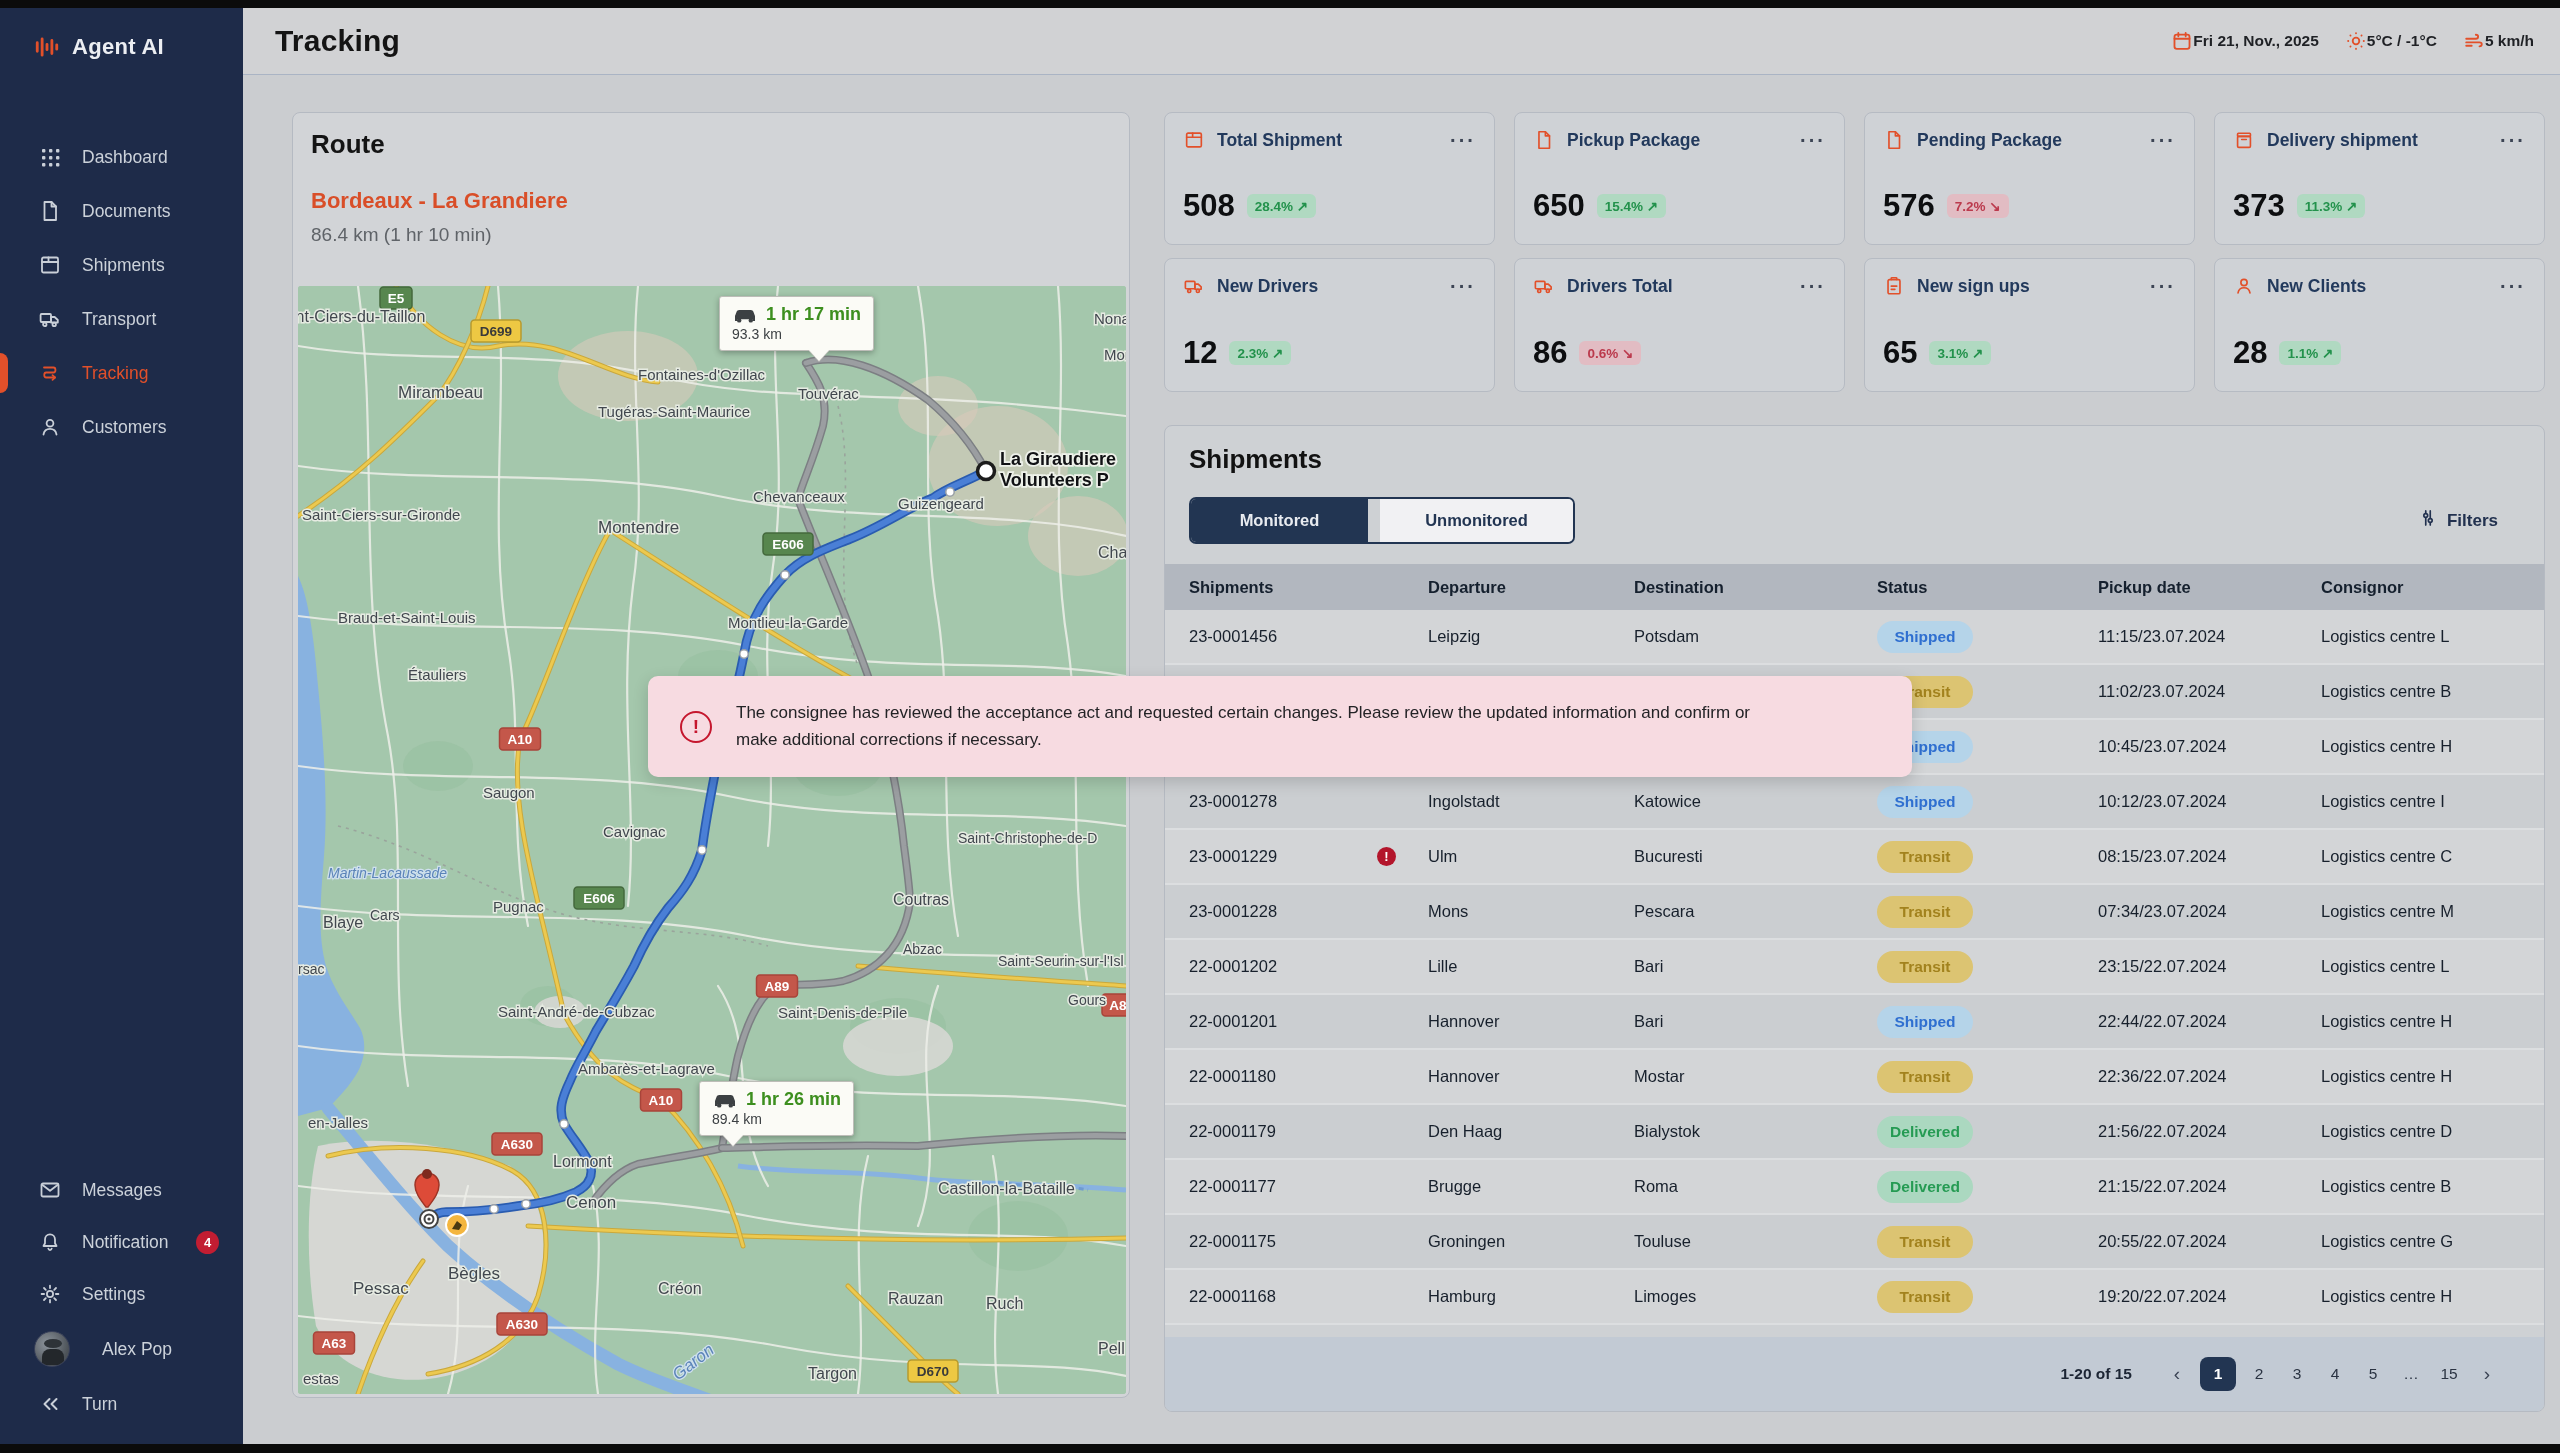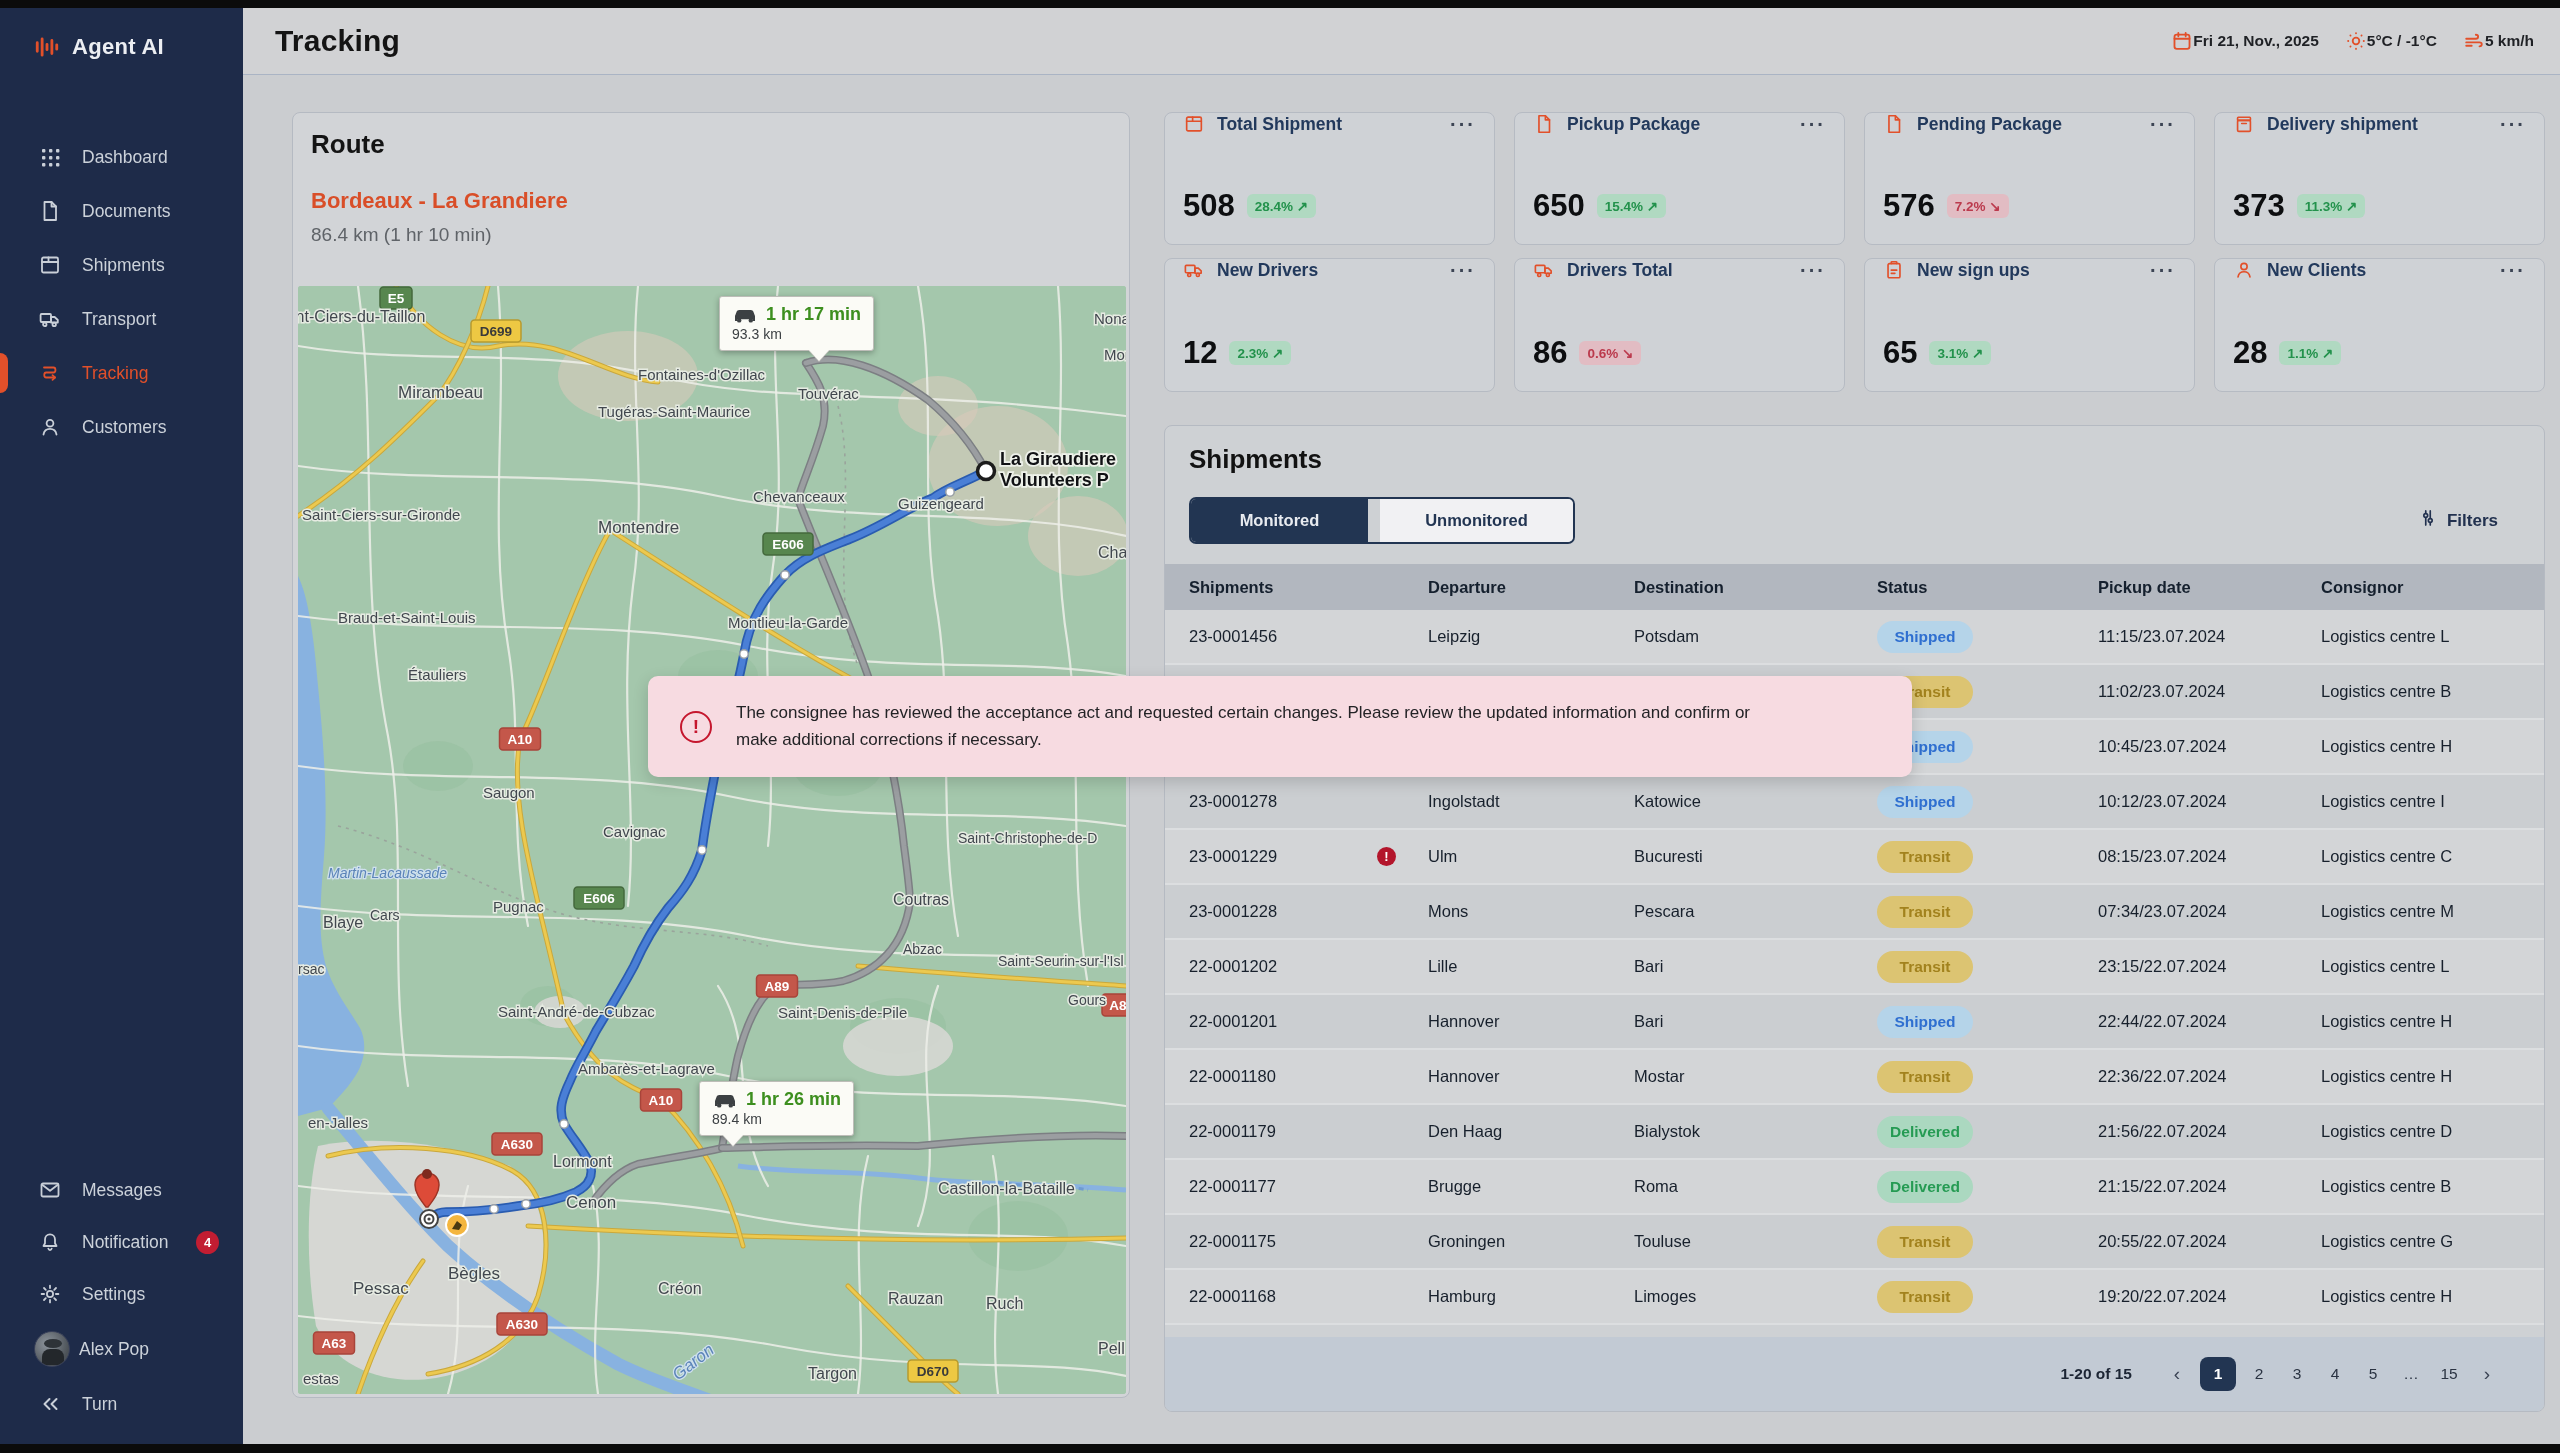--- a/index.html
+++ b/index.html
@@ -16,21 +16,21 @@
   .logo .word{font-size:22px;font-weight:700;color:#eceef2;letter-spacing:.3px;}
   .nav{position:absolute;top:122px;left:0;right:0;}
   .nav-item{position:relative;display:flex;align-items:center;gap:20px;height:54px;padding-left:38px;cursor:pointer;font-size:17.5px;color:#ccd2da;}
   .nav-item .ic{display:flex;width:24px;color:#c9cfd8;}
   .nav-item.active{color:#e2502a;}
   .nav-item.active .ic{color:#e2502a;}
   .nav-item.active::before{content:"";position:absolute;left:-8px;top:7px;width:16px;height:40px;border-radius:8px;background:#e2502a;}
   .nav-bottom{position:absolute;bottom:14px;left:0;right:0;}
   .nav-bottom .nav-item{height:52px;}
   .badge-dot{position:absolute;right:24px;top:15px;width:23px;height:23px;border-radius:50%;background:#c21d32;color:#fff;font-size:13px;font-weight:700;display:flex;align-items:center;justify-content:center;}
-  .user-row{display:flex;align-items:center;gap:9px;height:58px;padding-left:34px;cursor:pointer;font-size:17.5px;}
+  .user-row{display:flex;align-items:center;gap:32px;height:58px;padding-left:34px;cursor:pointer;font-size:17.5px;}
   .avatar{width:36px;height:36px;border-radius:50%;background:radial-gradient(circle at 35% 35%,#8d949c,#4c5258 70%);border:1px solid #39415a;position:relative;overflow:hidden;}
   .avatar::after{content:"";position:absolute;left:9px;top:7px;width:18px;height:9px;border-radius:50%;background:#2e3338;}
   .avatar::before{content:"";position:absolute;left:7px;top:17px;width:22px;height:16px;border-radius:8px 8px 0 0;background:#23272b;}
 
   
   .header{position:absolute;left:243px;right:0;top:8px;height:67px;background:#d1d2d4;border-bottom:1px solid #aab4c4;display:flex;align-items:center;z-index:4;}
   .header h1{margin:0 0 0 32px;font-size:30px;font-weight:800;color:#141414;letter-spacing:.2px;}
   .header .spacer{flex:1;}
   .meta{display:flex;align-items:center;margin-right:26px;font-size:15.5px;color:#1f2125;font-weight:600;}
   .meta .ic{color:#e2502a;display:flex;}
@@ -45,21 +45,21 @@
   .mapwrap svg{display:block;}
 
   .tooltip{position:absolute;background:#fbfbf6;border:1px solid #bdbdb8;border-radius:3px;box-shadow:0 2px 6px rgba(0,0,0,.3);padding:7px 12px 8px 12px;z-index:6;min-width:148px;}
   .tooltip .row1{display:flex;align-items:center;gap:8px;}
   .tooltip .time{color:#3d8f1f;font-weight:700;font-size:18px;white-space:nowrap;}
   .tooltip .dist{font-size:14px;color:#3c4043;margin-top:1px;}
   .tooltip .ptr{position:absolute;bottom:-11px;width:0;height:0;border-left:11px solid transparent;border-right:11px solid transparent;border-top:12px solid #fbfbf6;filter:drop-shadow(0 1px 0 #bdbdb8);}
 
   
   .stats{position:absolute;left:1164px;top:112px;width:1381px;display:grid;grid-template-columns:repeat(4,1fr);grid-template-rows:133px 134px;gap:13px 19px;z-index:3;}
-  .stat{background:#cfd2d6;border:1px solid #b6bbc3;border-radius:8px;padding:0 18px;position:relative;}
+  .stat{background:#cfd2d6;border:1px solid #b6bbc3;border-radius:8px;padding:16px 18px;position:relative;}
   .stat .top{display:flex;align-items:center;gap:12px;}
   .stat .ic{color:#e2502a;display:flex;}
   .stat .label{font-size:17.5px;font-weight:700;color:#22395c;}
   .stat .dots{margin-left:auto;color:#3c4454;font-size:20px;font-weight:800;letter-spacing:2px;cursor:pointer;line-height:10px;}
   .stat .valrow{position:absolute;left:18px;bottom:20px;display:flex;align-items:center;gap:12px;}
   .stat .value{font-size:31px;font-weight:800;color:#0d0e10;}
   .delta{font-size:13.5px;font-weight:700;border-radius:6px;padding:4px 8px;white-space:nowrap;}
   .delta.up{background:#b0d9c1;color:#23924c;}
   .delta.down{background:#e2bcc3;color:#bb3a4d;}
 

